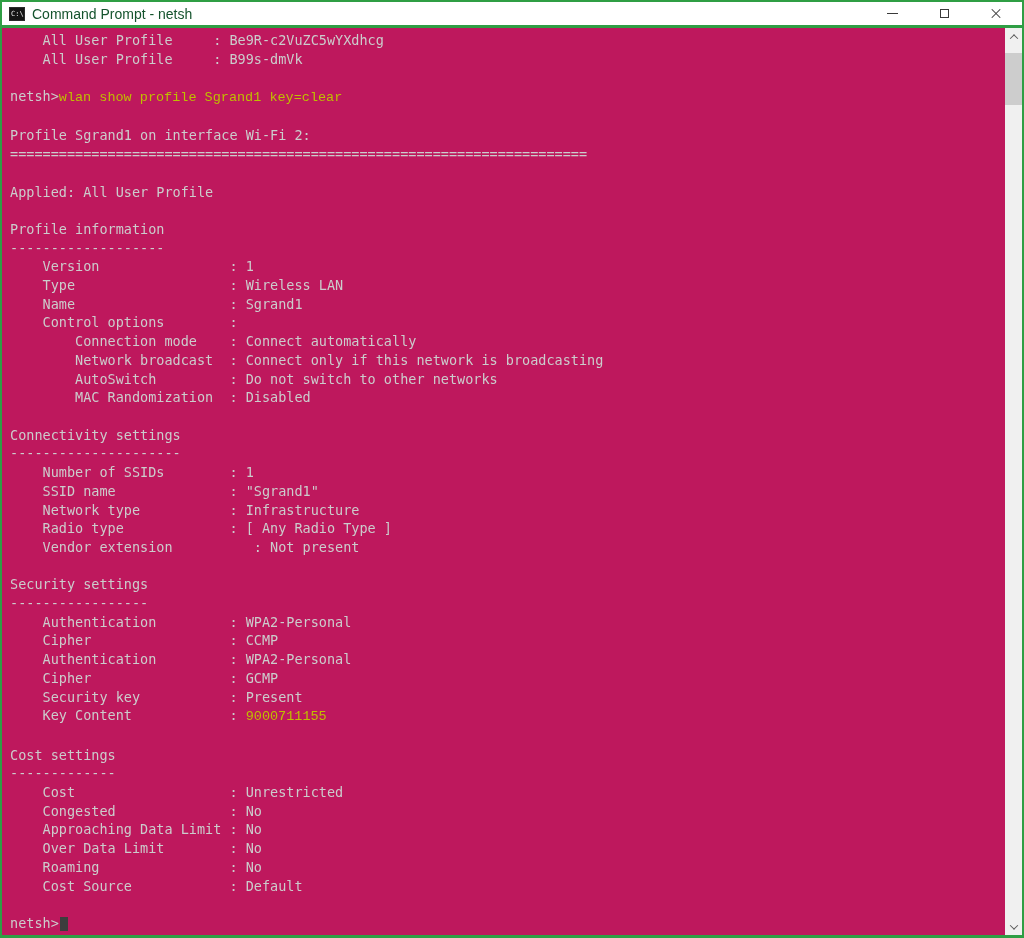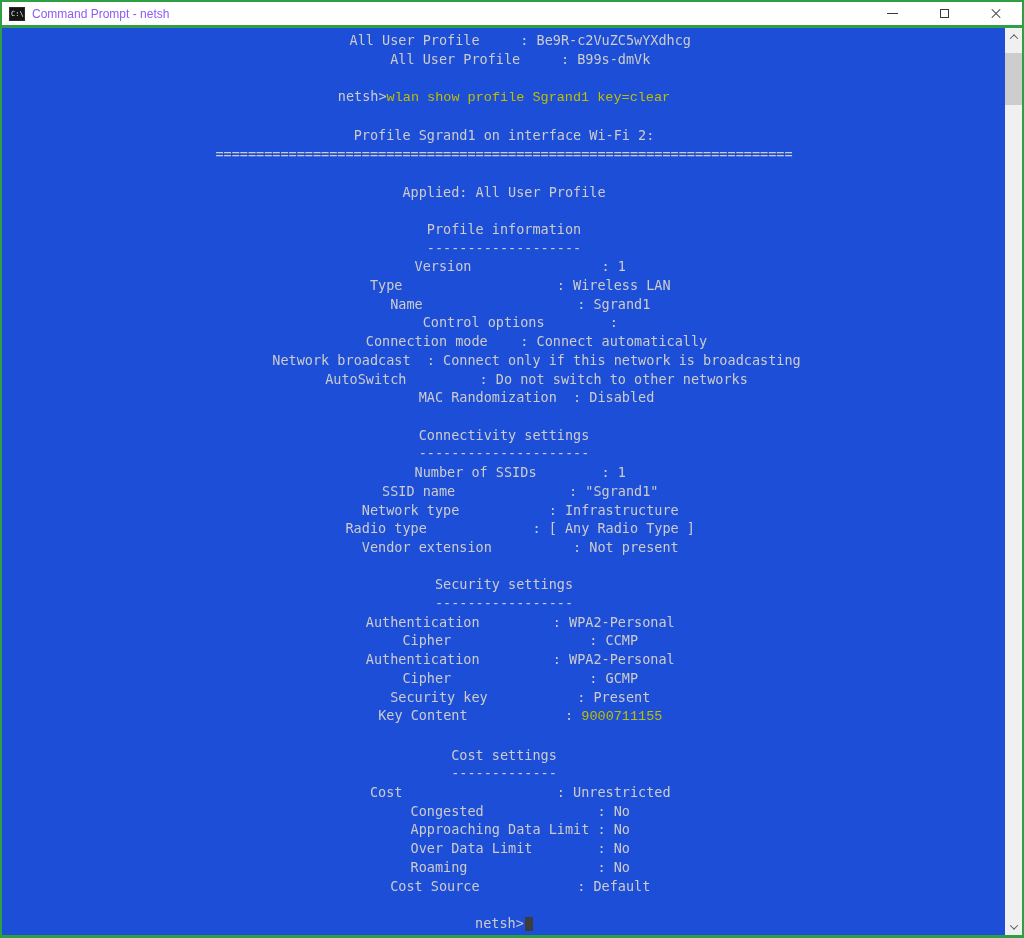--- a/index.html
+++ b/index.html
@@ -16,37 +16,37 @@
     flex:0 0 auto; height:26px; background:#ffffff;
     border-bottom:3px solid #2f9e44;
     display:flex; align-items:center;
   }
   .cmd-icon {
     width:16px; height:14px; margin:0 7px 0 7px;
     background:#141414; border:1px solid #2a2a2a;
     color:#e8e8e8; font-family:"DejaVu Sans Mono", monospace;
     font-size:7px; line-height:12px; padding-left:1px; overflow:hidden;
   }
-  .title-text { font-size:12px; color:#8b5cf6; }
+  .title-text { font-size:14px; color:#14532d; }
   .caption-buttons { margin-left:auto; display:flex; height:100%; }
   .caption-btn {
     width:52px; height:100%;
     display:flex; align-items:center; justify-content:center;
     cursor:default;
   }
   .glyph-min { width:11px; height:1px; background:#3a3a3a; }
   .glyph-max { width:9px; height:9px; border:1px solid #3a3a3a; background:transparent; }
   .glyph-close { position:relative; width:12px; height:12px; }
   .glyph-close::before, .glyph-close::after {
     content:""; position:absolute; left:0; top:5px; width:12px; height:1px; background:#3a3a3a;
   }
   .glyph-close::before { transform:rotate(45deg); }
   .glyph-close::after  { transform:rotate(-45deg); }
 
-  .console { position:relative; flex:1 1 auto; background:#1d4ed8; overflow:hidden;text-align:center; }
+  .console { position:relative; flex:1 1 auto; background:#be185d; overflow:hidden; }
   .console-output {
     margin:0; padding:3px 24px 0 8px;
     font-family:"DejaVu Sans Mono","Liberation Mono",monospace;
     font-size:13.5px; line-height:18.7px;
     color:#cccccc; white-space:pre;
   }
   .term-line { min-height:18.7px; white-space:pre; }
   .cmd-text { color:#bfbf00;font-family:Liberation Mono, monospace; }
   .cursor-block { display:inline-block; width:8px; height:14px; background:#3d3d3d; vertical-align:middle; margin-left:1px; }
 

